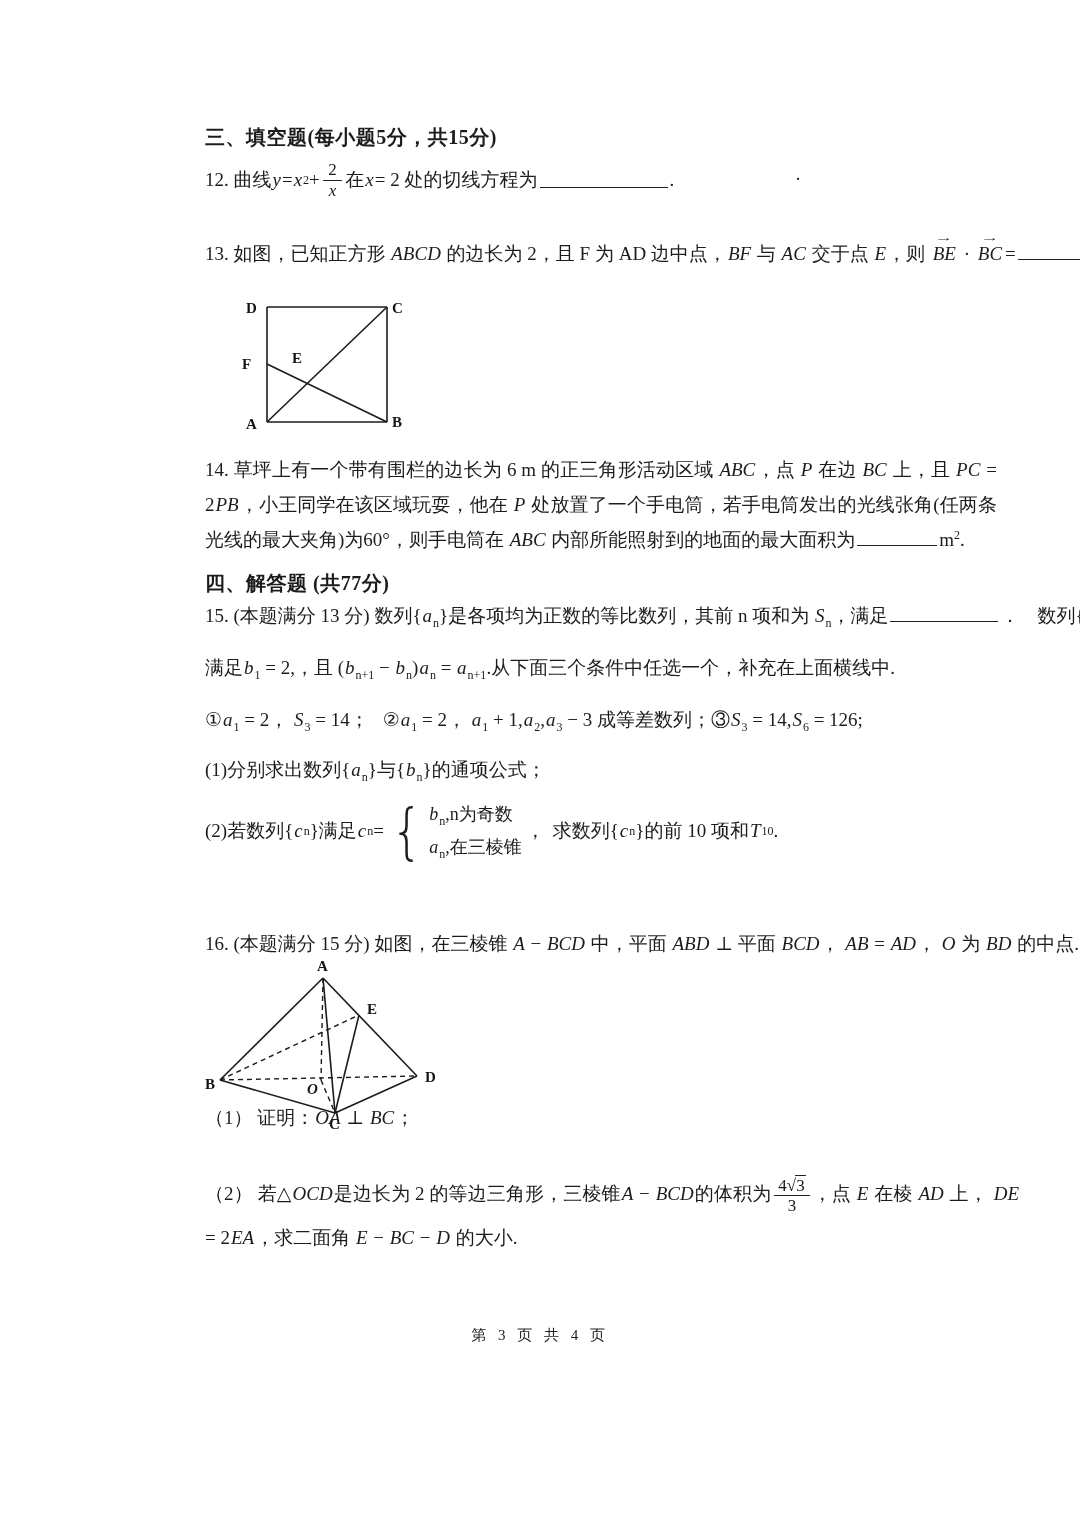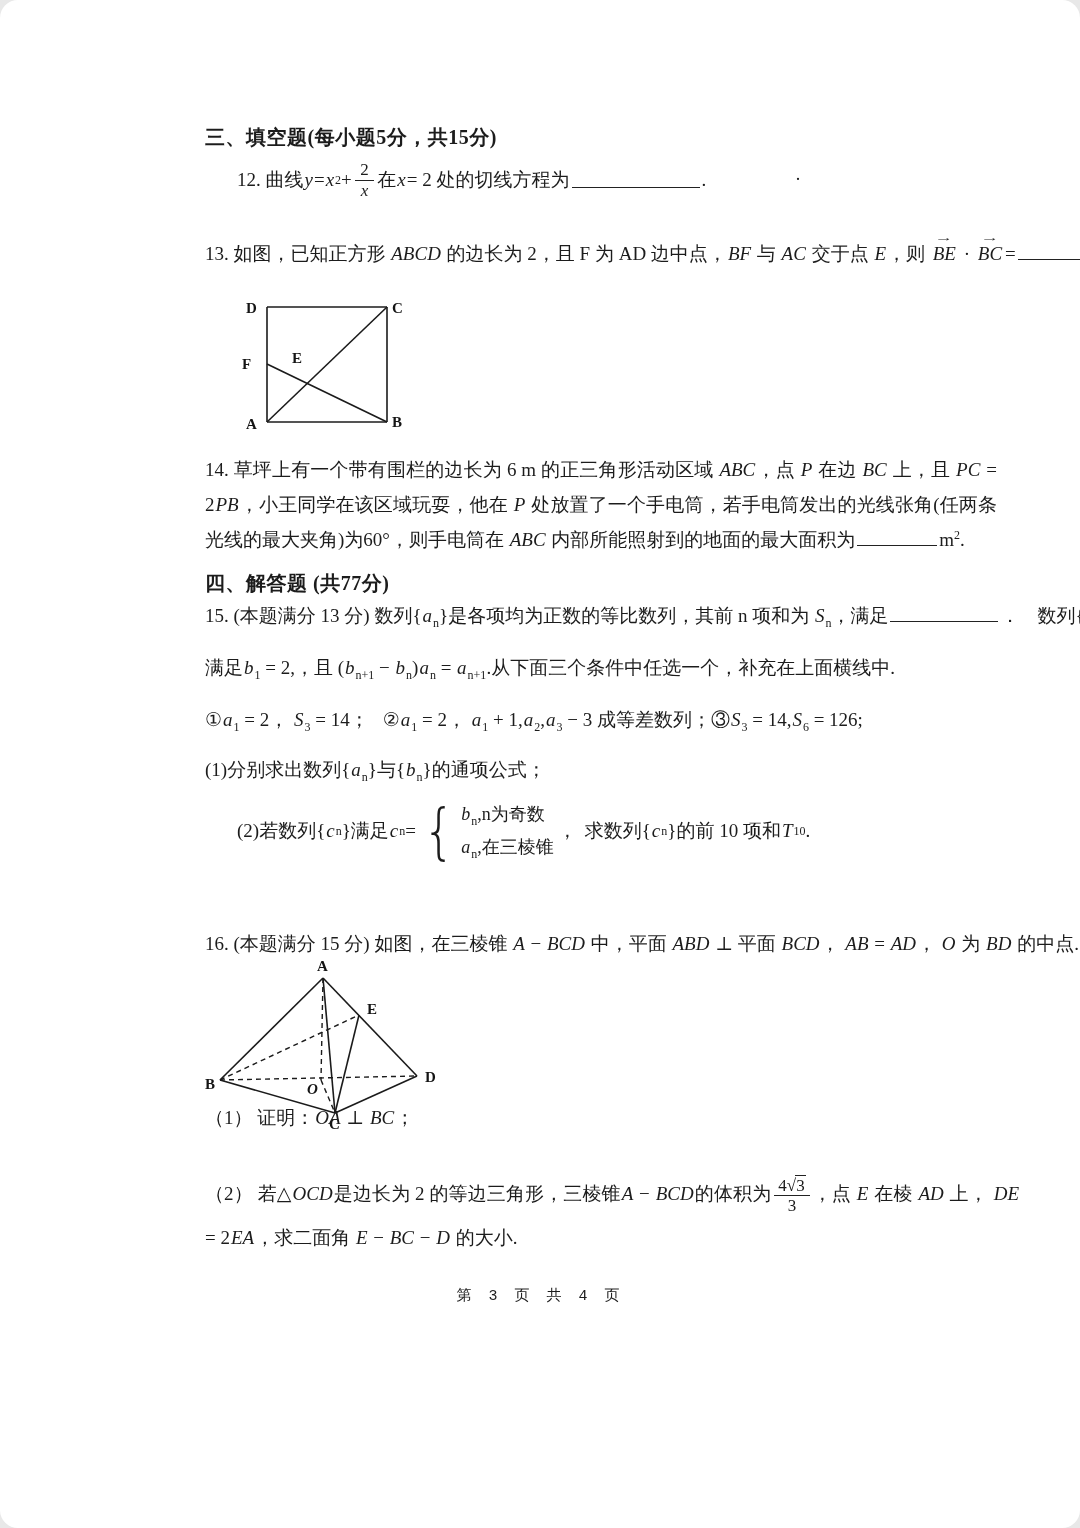--- a/index.html
+++ b/index.html
@@ -1,25 +1,24 @@
 <!DOCTYPE html>
 <html><head>
 <meta charset="utf-8">
 <style>
   html,body{margin:0;padding:0;background:#e8e8e8;}
   .page{
     position:relative;width:1080px;height:1528px;margin:0 auto;
     background:#ffffff;color:#1c1c1c;overflow:hidden;
     font-family:"Liberation Serif","DejaVu Serif",serif;
-    border-radius:18px;
   }
   .tline{position:absolute;font-size:19px;line-height:1.5;white-space:nowrap;}
   .wrapline{white-space:normal;text-align:justify;}
   .sec-title{font-weight:bold;font-size:20px;letter-spacing:.5px;}
-  .flexline{display:flex;align-items:center;margin-left:32px;}
+  .flexline{display:flex;align-items:center;}
   .it{font-style:italic;font-family:"Liberation Serif",serif;padding:0 1px;}
   .rm{}
   sub{font-size:12px;line-height:0;}
   sup{font-size:12px;line-height:0;}
   .blank{display:inline-block;height:15px;border-bottom:1.6px solid #222;margin:0 2px;}
   .gap{display:inline-block;}
   .frac{display:inline-block;vertical-align:middle;text-align:center;font-size:17px;line-height:1.15;margin:0 3px;}
   .frac .num{display:block;padding:0 4px;}
   .frac .den{display:block;border-top:1.4px solid #222;padding:0 5px;}
   .vec{position:relative;display:inline-block;margin:0 2px;}
@@ -136,15 +135,15 @@
         <text x="172" y="56">E</text>
         <text x="10" y="131">B</text>
         <text x="112" y="136" class="lit">O</text>
         <text x="230" y="124">D</text>
         <text x="134" y="171">C</text>
       </svg></div>
 
   <div class="tline" style="left:205px;top:1104px;"><span class="rm">（1） 证明：</span><span class="it">OA</span><span class="rm"> ⊥ </span><span class="it">BC</span><span class="rm">；</span></div>
   <div class="tline wrapline" style="left:205px;top:1172px;width:815px;line-height:44px;"><span class="rm">（2） 若</span><span class="rm">△</span><span class="it">OCD</span><span class="rm">是边长为 2 的等边三角形，三棱锥</span><span class="it">A</span><span class="rm"> − </span><span class="it">BCD</span><span class="rm">的体积为</span><span class="frac"><span class="num"><span class="rm">4</span><span class="sqrt"><span class="rad">√</span><span class="radicand">3</span></span></span><span class="den"><span class="rm">3</span></span></span><span class="rm">，点 </span><span class="it">E</span><span class="rm"> 在棱 </span><span class="it">AD</span><span class="rm"> 上， </span><span class="it">DE</span><span class="rm"> = 2</span><span class="it">EA</span><span class="rm">，求二面角 </span><span class="it">E</span><span class="rm"> − </span><span class="it">BC</span><span class="rm"> − </span><span class="it">D</span><span class="rm"> 的大小.</span></div>
 
-  <div class="footer" style="top:1286px;font-family:Liberation Mono, monospace;">第 3 页 共 4 页</div>
+  <div class="footer" style="top:1326px;">第 3 页 共 4 页</div>
 
 </div>
 
 </body></html>

